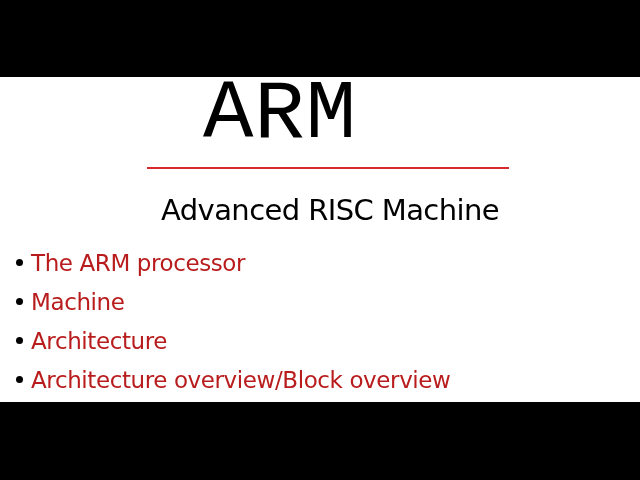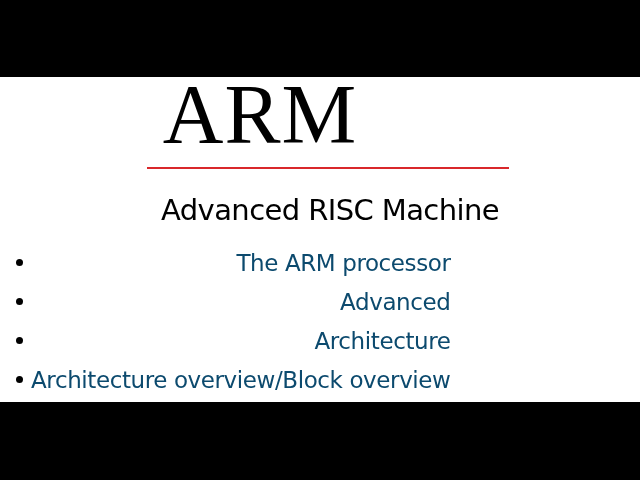--- a/index.html
+++ b/index.html
@@ -10,46 +10,46 @@
   }
   .letterbox-top { position: absolute; left: 0; top: 0; width: 640px; height: 77px; background: #000; }
   .letterbox-bottom { position: absolute; left: 0; top: 402px; width: 640px; height: 78px; background: #000; }
   .slide {
     position: absolute; left: 0; top: 77px; width: 640px; height: 325px;
     background: #ffffff; overflow: hidden;
   }
   .title {
     position: absolute; left: 0; width: 520px; top: -4px;
     text-align: center;
-    font-family: Liberation Serif, serif;
+    font-family: Liberation Mono, monospace;
     font-size: 84px; line-height: 84px; color: #000;
     letter-spacing: 1px;
+    padding-left: 20px;
   }
   .rule {
     position: absolute; left: 147px; top: 90px; width: 362px; height: 2px;
     background: #d9282b;
   }
   .subtitle {
     position: absolute; left: 0; width: 660px; top: 113px;
     text-align: center;
     font-family: "DejaVu Sans", sans-serif;
     font-size: 29px; line-height: 40px; color: #000;
     letter-spacing: -0.6px;
   }
   .bullets {
     position: absolute; left: 14px; top: 168px; margin: 0; padding: 0; list-style: none;
   }
   .bullet-item {
     position: relative; height: 39px;
     font-family: "DejaVu Sans", sans-serif;
-    font-size: 23px; line-height: 36px; color: #0c4a6e;
+    font-size: 23px; line-height: 36px; color: #b91c1c;
     letter-spacing: -0.4px;
     padding-left: 17px;
     white-space: nowrap;
-    text-align: right;
   }
   .bullet-dot {
     position: absolute; left: 2px; top: 14px; width: 7px; height: 7px;
     border-radius: 50%; background: #000;
   }
 </style>
 </head>
 <body>
 
 <div class="letterbox-top"></div>
@@ -59,21 +59,21 @@
   <div class="rule" style="background: rgb(217, 40, 43);"></div>
   <div class="subtitle">Advanced RISC Machine</div>
 
   <ul class="bullets">
     <li class="bullet-item">
       <span class="bullet-dot"></span>
       <span>The ARM processor</span>
     </li>
     <li class="bullet-item">
       <span class="bullet-dot"></span>
-      <span>Advanced</span>
+      <span>Machine</span>
     </li>
     <li class="bullet-item">
       <span class="bullet-dot"></span>
       <span>Architecture</span>
     </li>
     <li class="bullet-item">
       <span class="bullet-dot"></span>
       <span>Architecture overview/Block overview</span>
     </li>
   </ul>

